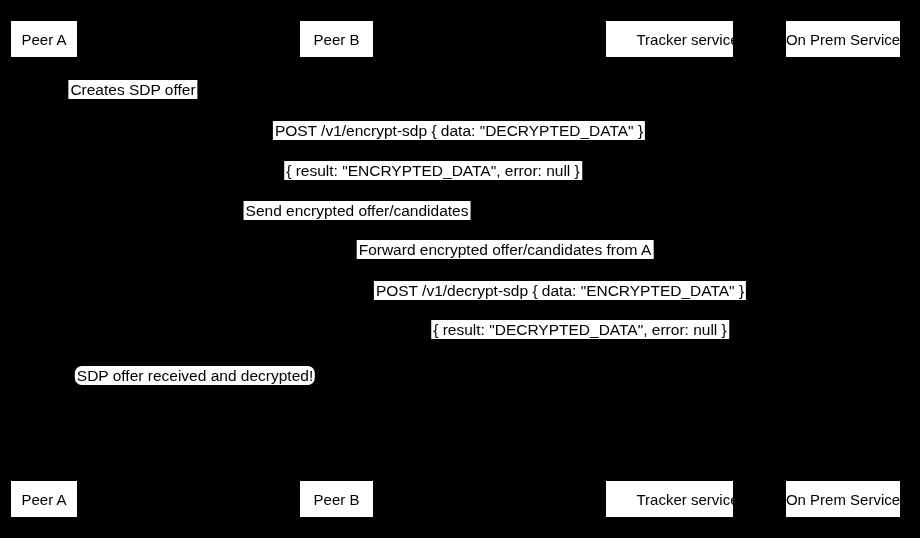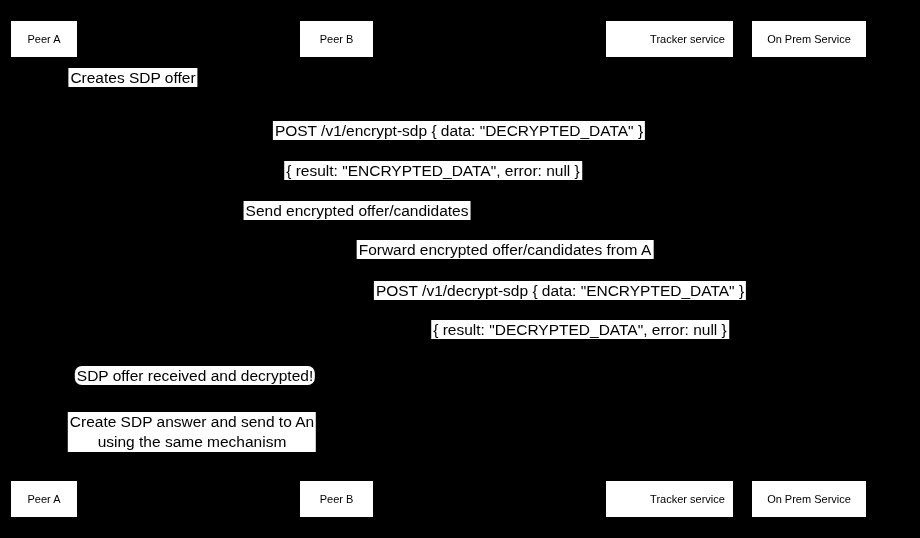--- a/index.html
+++ b/index.html
@@ -16,46 +16,46 @@
     font-family: "Liberation Sans", sans-serif;
   }
   .actor {
     position: absolute;
     height: 36px;
     background: #ffffff;
     color: #000000;
     display: flex;
     align-items: center;
     justify-content: center;
-    font-size: 11px;
+    font-size: 15px;
     white-space: nowrap;
     box-sizing: border-box;
   }
   .row-top    { top: 21px; }
   .row-bottom { top: 481px; }
   .a-peer-a  { left: 11px;  width: 66px;  }
   .a-peer-b  { left: 300px; width: 73px;  }
   .a-tracker { left: 606px; width: 127px; padding-left: 36px; }
-  .a-onprem  { left: 752px; width: 114px; }
+  .a-onprem  { left: 786px; width: 114px; }
 
   .msg {
     position: absolute;
     background: #ffffff;
     color: #000000;
     font-size: 15.5px;
     line-height: 19px;
     white-space: nowrap;
     padding: 0 2px;
     transform: translateX(-50%);
   }
   .msg-multiline {
     text-align: center;
     line-height: 20px;
   }
-  .m1 { left: 133px; top: 68px;  }
+  .m1 { left: 133px; top: 80px;  }
   .m2 { left: 433px; top: 121px; margin-left: 26px; }
   .m3 { left: 433px; top: 161px; }
   .m4 { left: 357px; top: 201px; }
   .m5 { left: 505px; top: 240px; }
   .m6 { left: 560px; top: 281px; }
   .m7 { left: 580px; top: 320px; }
   .m8 { left: 195px; top: 366px; border-radius: 7px; }
   .m9 { left: 192px; top: 412px; }
 </style>
 </head>
@@ -69,23 +69,19 @@
   <div class="actor row-top a-onprem">On Prem Service</div>
 
   <div class="msg m1">Creates SDP offer</div>
   <div class="msg m2">POST /v1/encrypt-sdp { data: "DECRYPTED_DATA" }</div>
   <div class="msg m3">{ result: "ENCRYPTED_DATA", error: null }</div>
   <div class="msg m5">Forward encrypted offer/candidates from A</div>
   <div class="msg m4">Send encrypted offer/candidates</div>
   <div class="msg m6">POST /v1/decrypt-sdp { data: "ENCRYPTED_DATA" }</div>
   <div class="msg m7">{ result: "DECRYPTED_DATA", error: null }</div>
   <div class="msg m8">SDP offer received and decrypted!</div>
-  <div class="msg m9 msg-multiline">
-    <div>Create SDP answer and send to An</div>
-    <div>using the same mechanism</div>
-  </div>
 
   <div class="actor row-bottom a-peer-a">Peer A</div>
   <div class="actor row-bottom a-peer-b">Peer B</div>
   <div class="actor row-bottom a-tracker">Tracker service</div>
   <div class="actor row-bottom a-onprem">On Prem Service</div>
 
 </div>
 
 </body></html>

